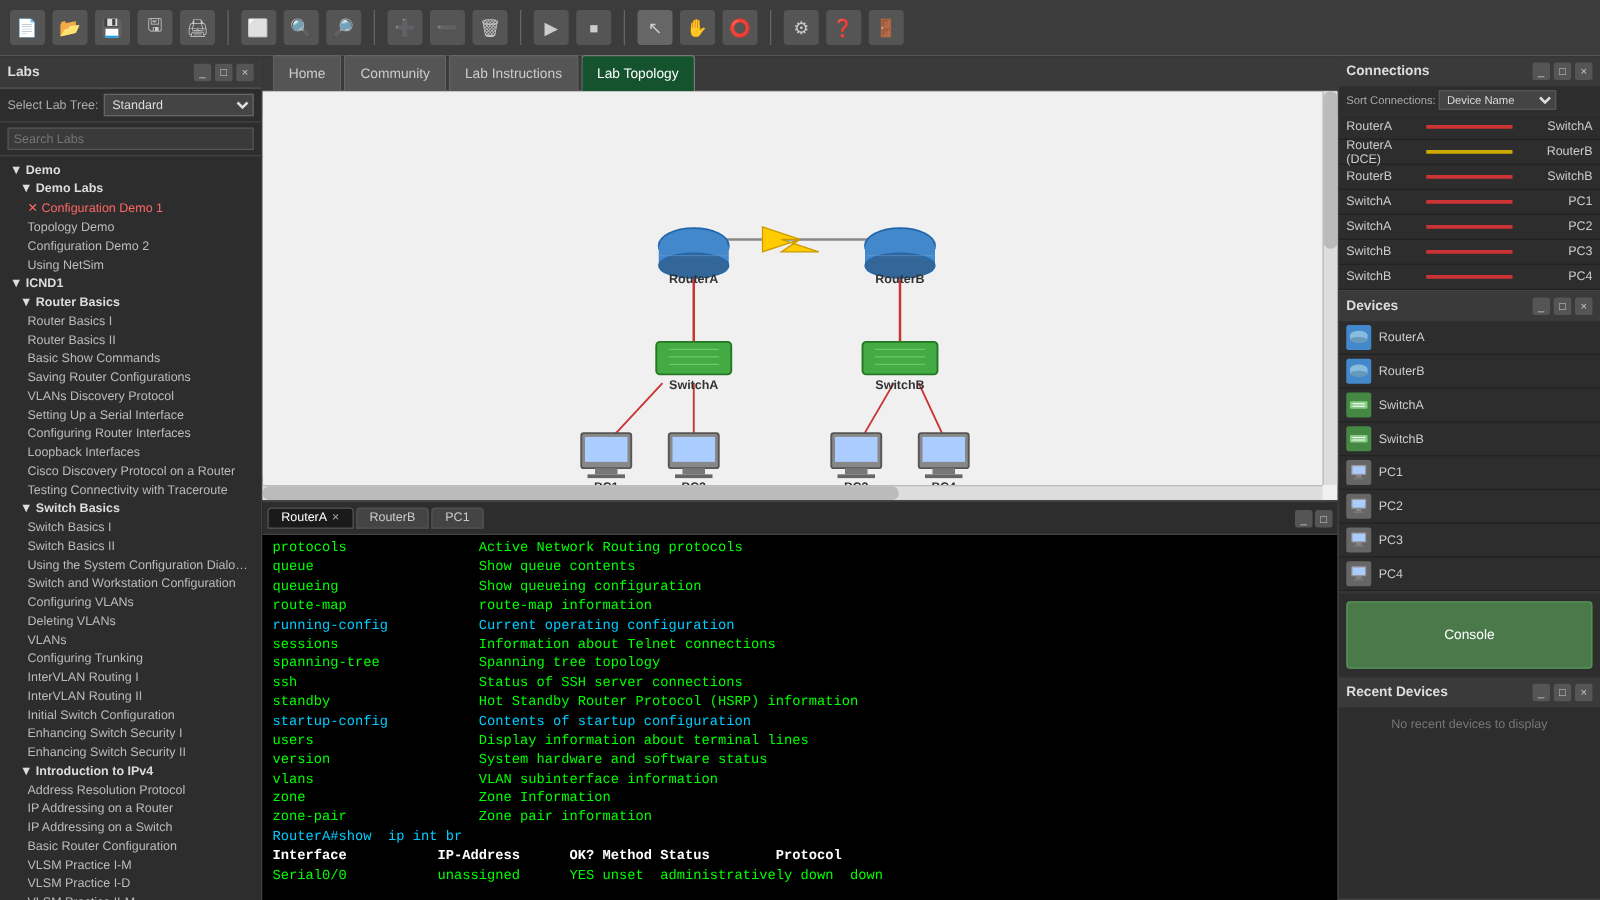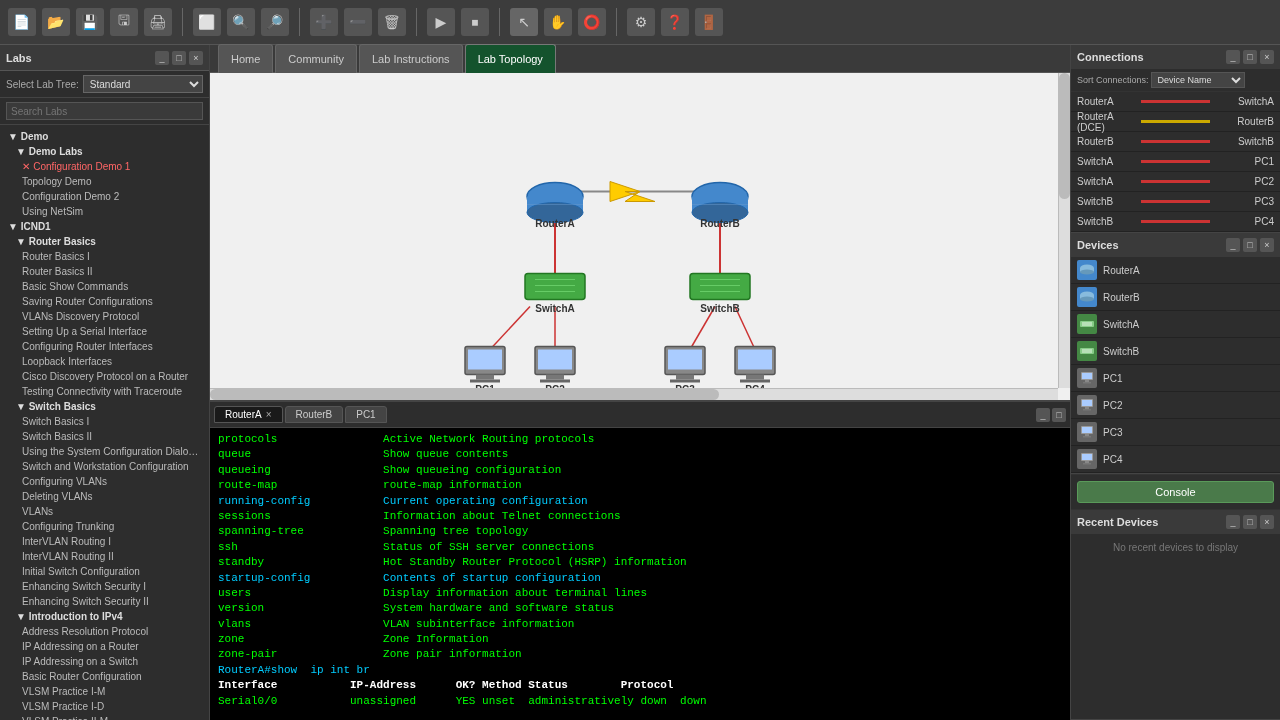--- a/index.html
+++ b/index.html
@@ -268,21 +268,21 @@
       padding: 6px;
       border-top: 1px solid #333;
       border-bottom: 1px solid #333;
     }
     .console-btn {
       width: 100%;
       background: #4a7a4a;
       border: 1px solid #5a9a5a;
       color: #fff;
       font-size: 11px;
-      padding: 4px;
+      padding: 20px;
       cursor: pointer;
       border-radius: 3px;
     }
 
     .recent-devices-panel { flex: 1; }
     .recent-devices-empty {
       padding: 8px 6px;
       font-size: 10px;
       color: #777;
       text-align: center;

